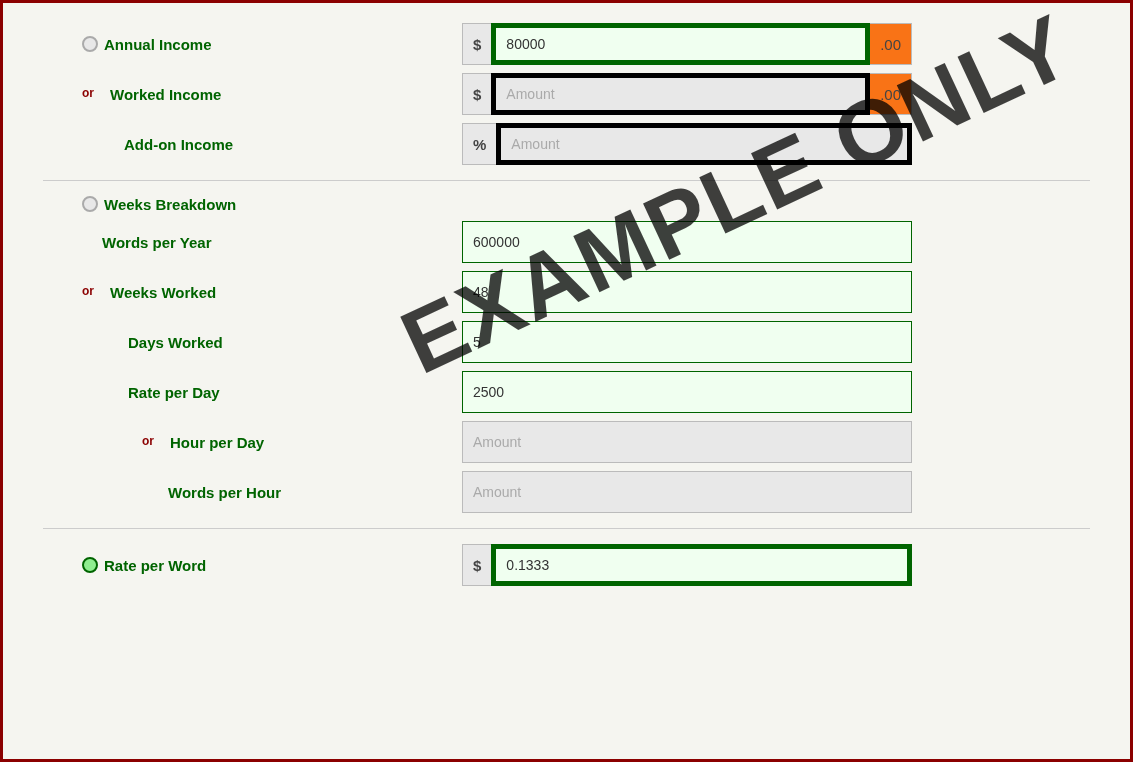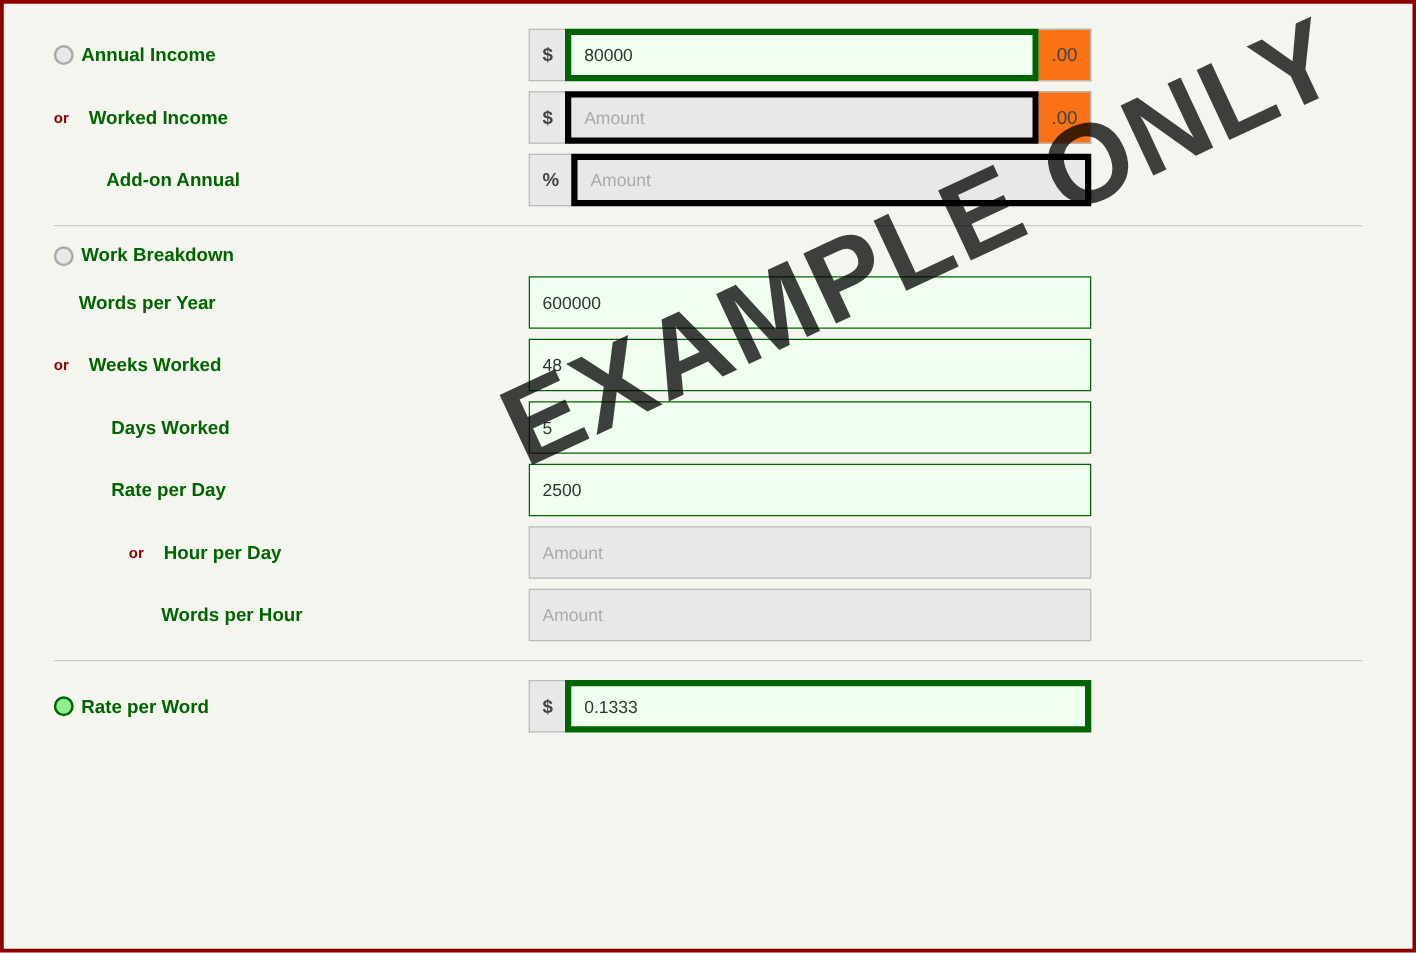--- a/index.html
+++ b/index.html
@@ -40,22 +40,23 @@
 
     .row {
       display: flex;
       align-items: center;
       margin-bottom: 8px;
     }
 
     .label-col {
       width: 380px;
       display: flex;
-      align-items: center;
+      align-items: flex-start;
       gap: 6px;
+      margin-left: 39px;
     }
 
     .label-text {
       color: #006400;
       font-weight: bold;
       font-size: 15px;
     }
 
     .or-text {
       color: #8b0000;
@@ -199,34 +200,34 @@
     <div class="input-group">
       <span class="input-prefix">$</span>
       <input class="input-field disabled-field" type="text" placeholder="Amount" style="">
       <span class="input-suffix">.00</span>
     </div>
   </div>
 
   <div class="row">
     <div class="label-col">
       <span style="width:16px;display:inline-block;"></span>
-      <span class="label-text indent-1">Add-on Annual</span>
+      <span class="label-text indent-1">Add-on Income</span>
     </div>
     <div class="input-group">
       <span class="input-prefix">%</span>
       <input class="input-field disabled-field" type="text" placeholder="Amount" style="">
     </div>
   </div>
 
   <div class="divider"></div>
 
   <div class="row">
     <div class="label-col">
       <span class="radio-btn"></span>
-      <span class="label-text">Work Breakdown</span>
+      <span class="label-text">Weeks Breakdown</span>
     </div>
   </div>
 
   <div class="row">
     <div class="label-col">
       <span class="label-text indent-1">Words per Year</span>
     </div>
     <input class="input-full active-field" type="text" value="600000" style="">
   </div>
 

